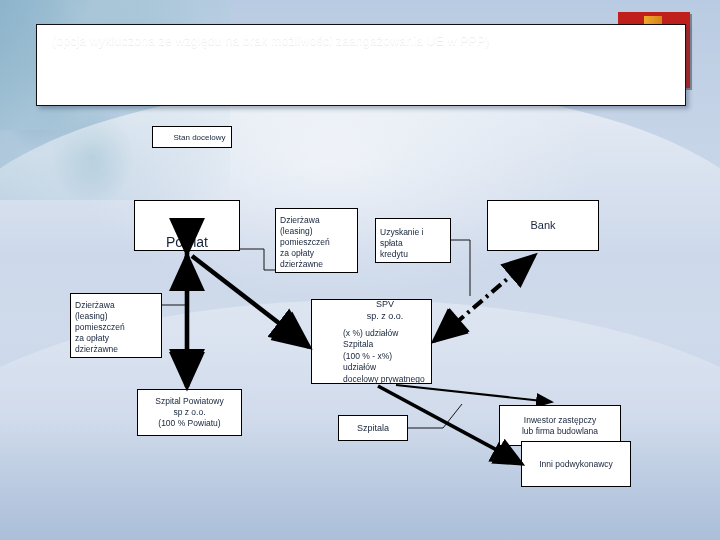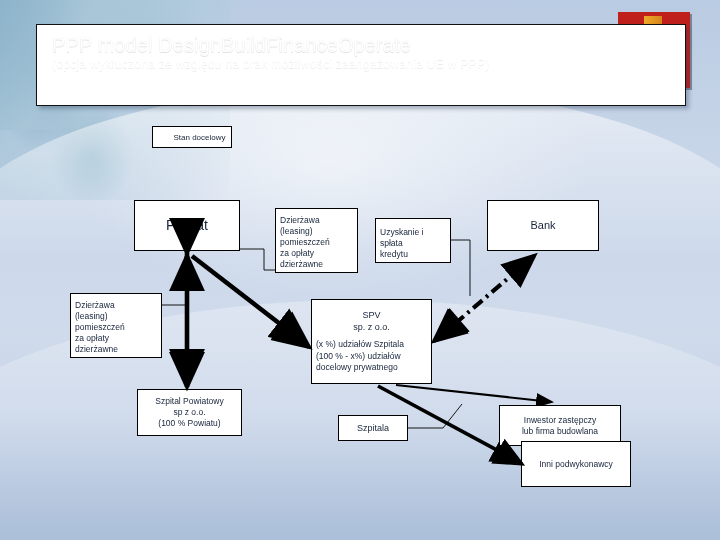--- a/index.html
+++ b/index.html
@@ -95,26 +95,26 @@
     text-align:center;color:#17243a;
     font-size:8.5px;line-height:11px;
     z-index:6;
   }
   .box.plain{border:1px solid #000;}
   .box .inner{padding:2px 4px;width:100%;}
   .lbl-left{text-align:left;align-items:flex-end;}
 
   
   #box-stan{left:152px;top:126px;width:80px;height:22px;font-size:8px;padding-left:15px;}
-  #box-powiat{left:134px;top:200px;width:106px;height:51px;font-size:14px;}
+  #box-powiat{left:134px;top:200px;width:106px;height:51px;font-size:14px;align-items:flex-end;}
   #box-dzierzawa-top{left:275px;top:208px;width:83px;height:65px;}
   #box-uzyskanie{left:375px;top:218px;width:76px;height:45px;}
   #box-bank{left:487px;top:200px;width:112px;height:51px;font-size:11px;}
   #box-dzierzawa-left{left:70px;top:293px;width:92px;height:65px;}
-  #box-spv{left:311px;top:299px;width:121px;height:85px;}
+  #box-spv{left:311px;top:299px;width:121px;height:85px;padding-left:27px;}
   #box-szpital{left:137px;top:389px;width:105px;height:47px;justify-content:flex-end;}
   #box-zlecenia{left:338px;top:415px;width:70px;height:26px;font-size:9px;}
   #box-inwestor{left:499px;top:405px;width:122px;height:41px;}
   #box-inni{left:521px;top:441px;width:110px;height:46px;}
 
   .spv-title{font-size:9px;line-height:12px;margin-bottom:6px;}
   .spv-sub{font-size:8.5px;line-height:11.5px;}
 
   
   #arrows{position:absolute;left:0;top:0;width:720px;height:540px;z-index:4;}
@@ -129,21 +129,20 @@
 <div id="bg-arc"></div>
 <div id="bg-arc2"></div>
 <div id="bg-bottom"></div>
 
 <div id="red-accent">
   <div class="spark"></div>
 </div>
 
 <div id="title-panel"></div>
 <div id="title-block">
-  <div class="ttl2">PPP model DesignBuildFinanceOperate</div>
   <div class="ttl3">(opcja wykluczona ze względu na brak możliwości zaangażowania UE w PPP)</div>
 </div>
 
 <svg id="arrows" viewBox="0 0 720 540" xmlns="http://www.w3.org/2000/svg">
   <defs>
     <marker id="ah-thick" markerWidth="9" markerHeight="9" refX="7.6" refY="4.5" orient="auto">
       <path d="M0,0.6 L8.6,4.5 L0,8.4 z" fill="#000"></path>
     </marker>
     <marker id="ah-thick-start" markerWidth="9" markerHeight="9" refX="1" refY="4.5" orient="auto">
       <path d="M8.6,0.6 L0,4.5 L8.6,8.4 z" fill="#000"></path>

